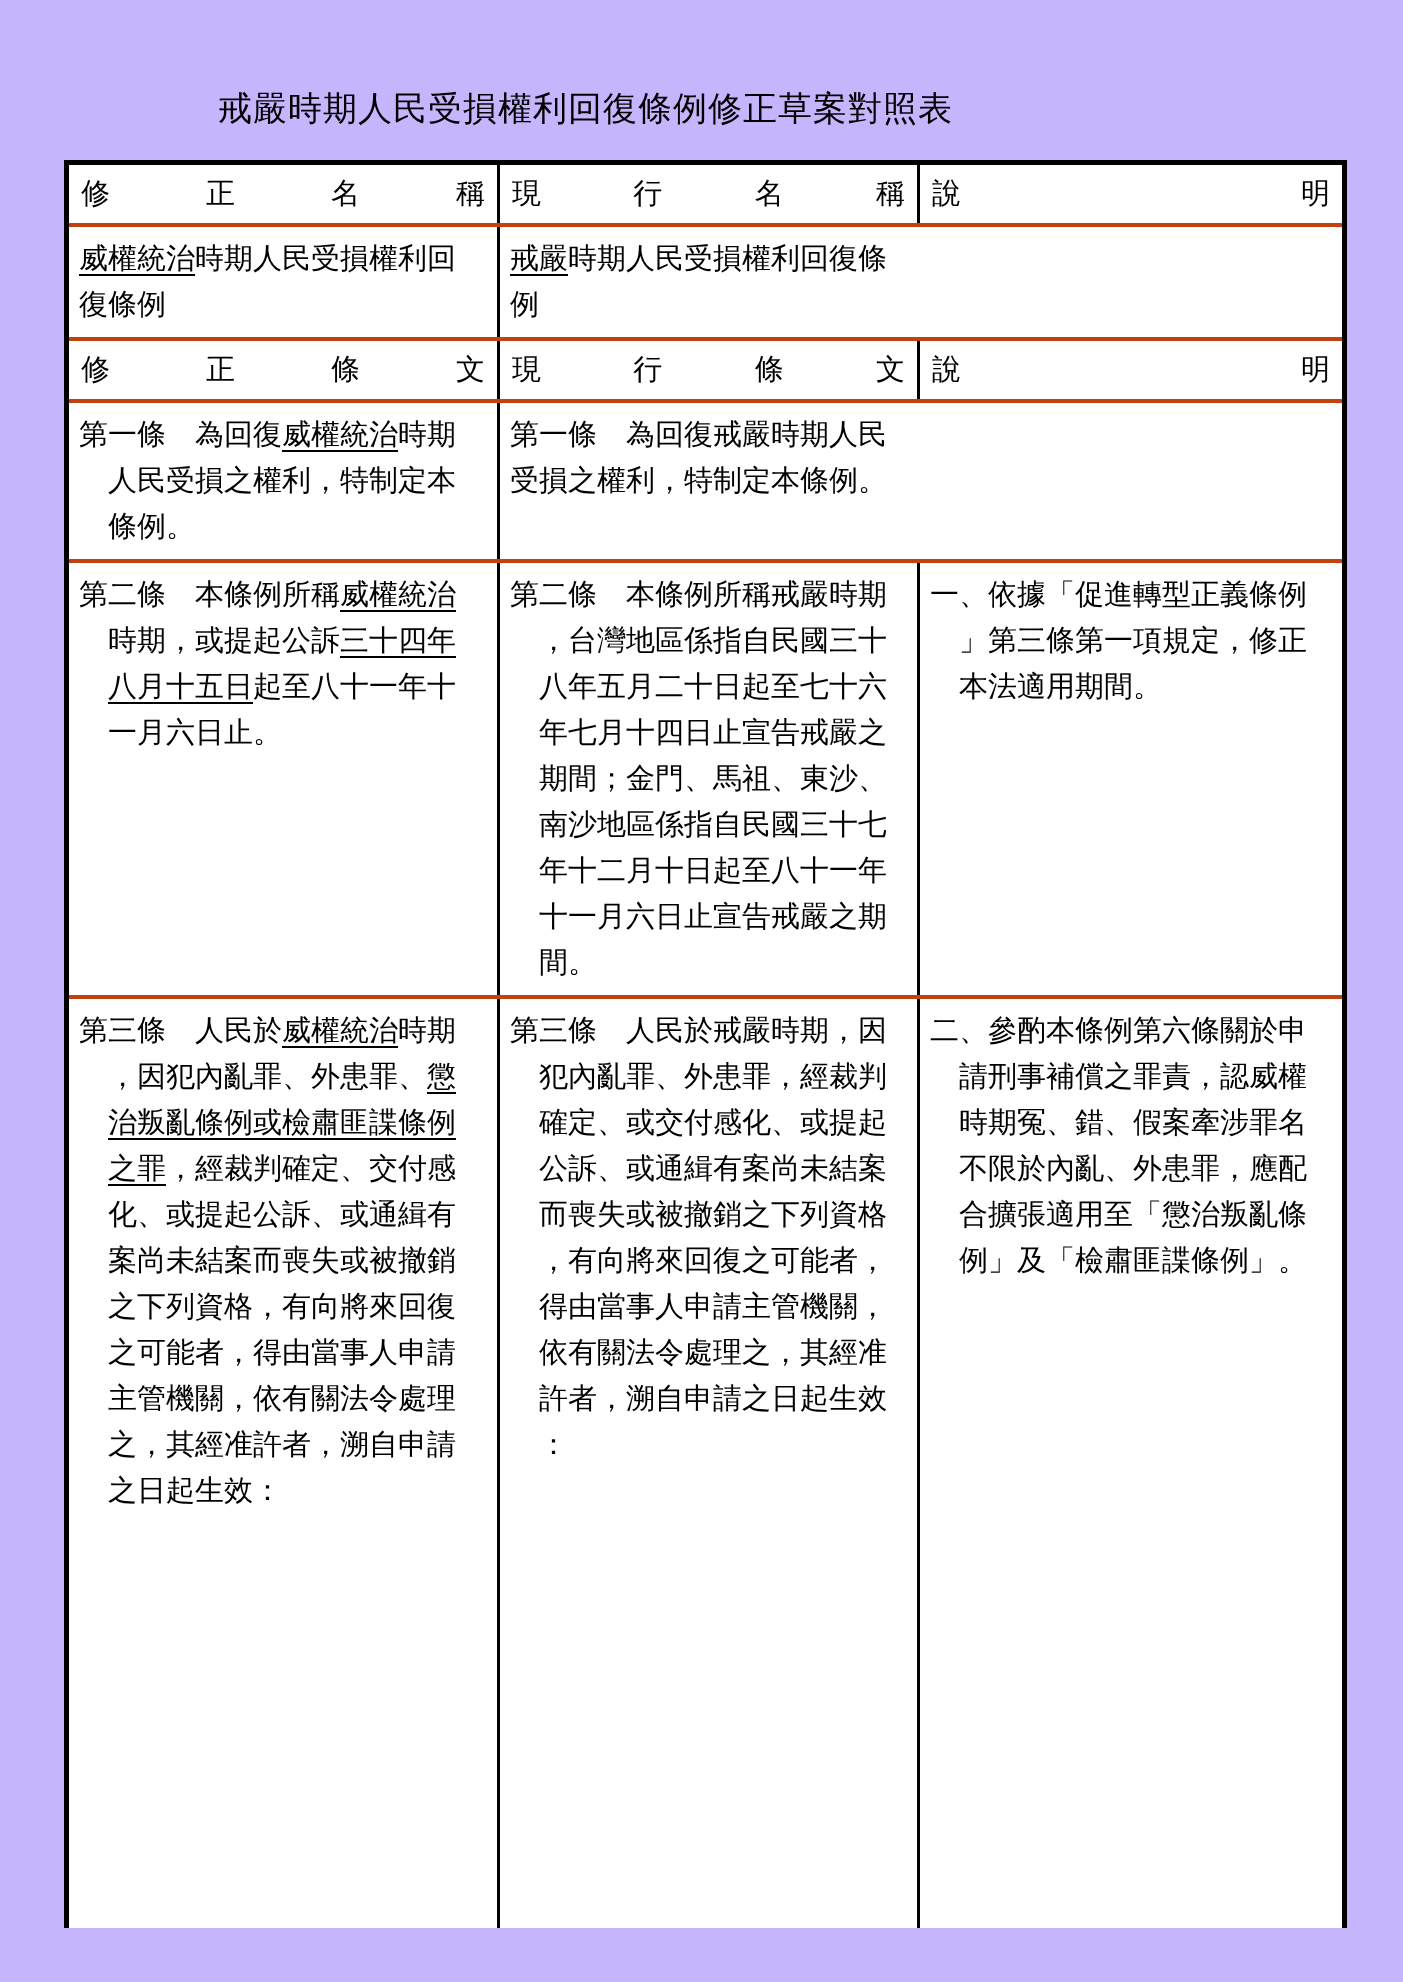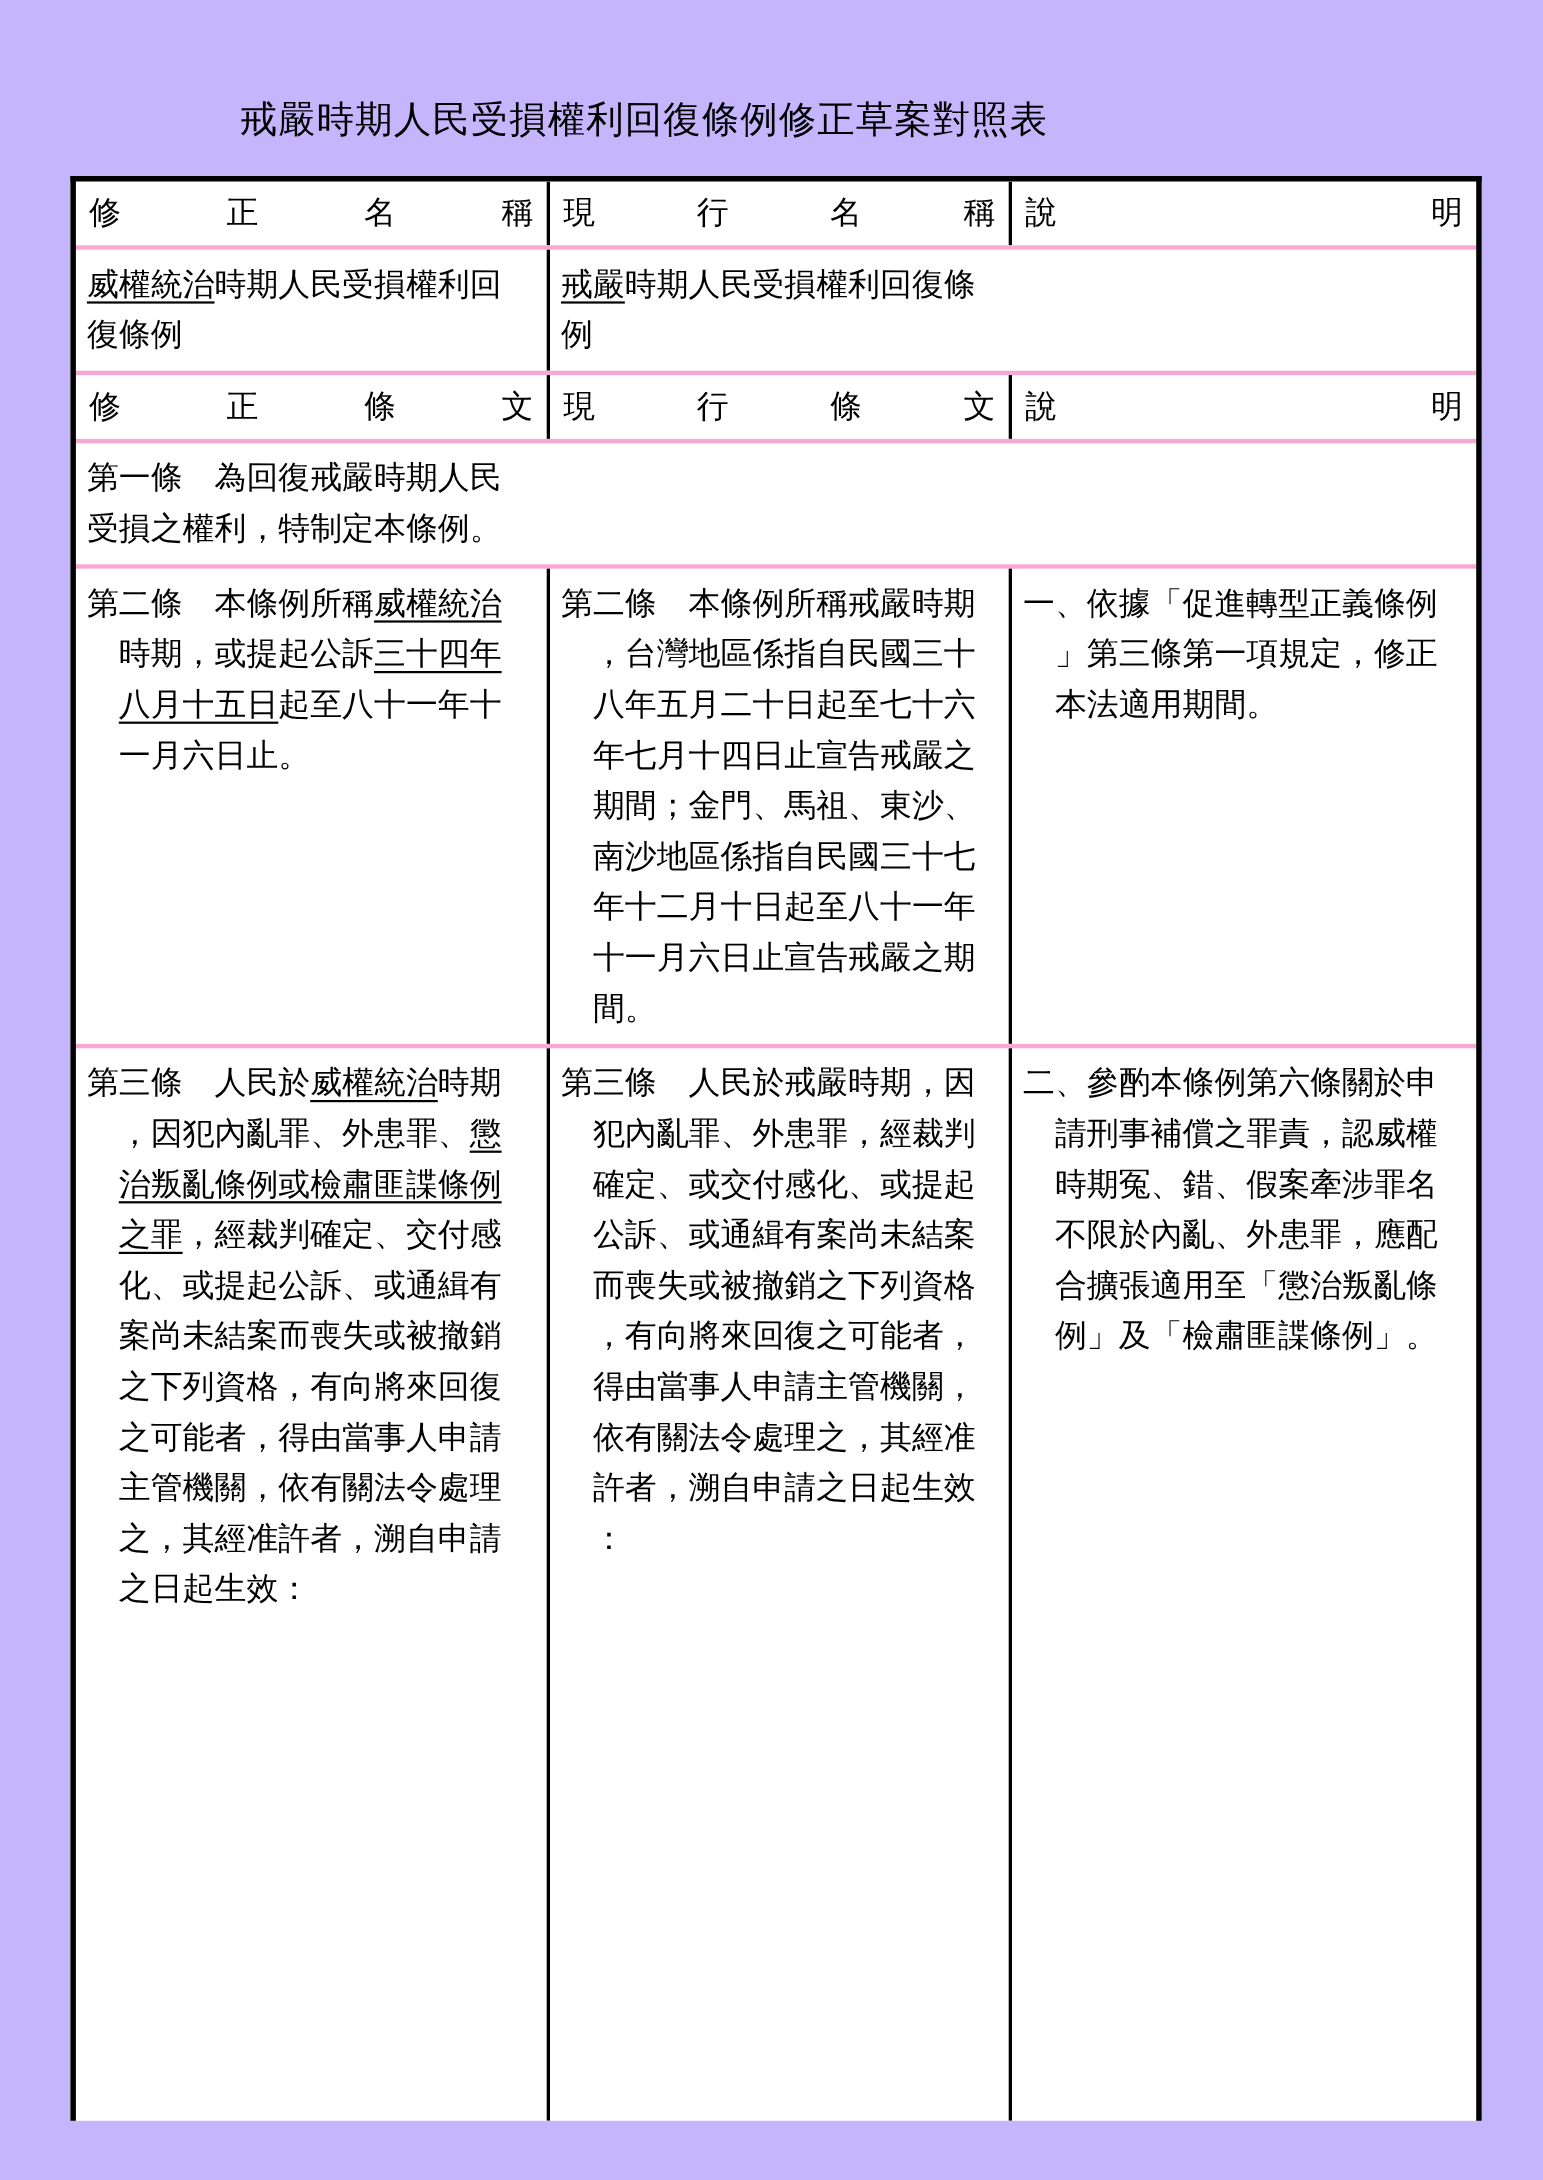--- a/index.html
+++ b/index.html
@@ -10,21 +10,21 @@
   .page { position:relative; width:1403px; height:1982px; overflow:hidden; background:#c4b5fd; }
   .title {
     position:absolute; left:218px; top:86px;
     font-size:34px; letter-spacing:1px; white-space:nowrap; font-weight:normal;
   }
   .doc-table {
     position:absolute; left:64px; top:160px; width:1283px; height:1768px;
     border:5px solid #000; border-bottom:none; box-sizing:border-box;
     overflow:hidden; display:flex; flex-direction:column; background:#fff;
   }
-  .t-row { display:flex; align-items:stretch; border-top:4px solid #f9a8d4; }
+  .t-row { display:flex; align-items:stretch; border-top:4px solid #c2410c; }
   .t-row:first-child { border-top:none; }
   .t-row:last-child { flex:1 0 auto; min-height:610px; }
   .t-cell {
     box-sizing:border-box; border-left:3px solid #000;
     padding:8px 10px 10px 10px; font-size:29px; line-height:46px;
   }
   .t-cell:first-child { border-left:none; }
   .col0 { width:428px; } .col1 { width:420px; } .col2 { flex:1; }
   .header-cell { padding:5px 12px 7px 12px; }
   .spread { display:flex; justify-content:space-between; width:100%; }
@@ -96,20 +96,25 @@
           </div>
         </div>
         <div class="t-cell header-cell col2">
           <div class="spread">
             <span>說</span>
             <span>明</span>
           </div>
         </div>
       </div>
       <div class="t-row">
+        <div class="t-cell col0">
+          <div class="cell-text">
+            <div class="para hang1"><span>第一條　為回復</span><span class="u">威權統治</span><span>時期人民受損之權利，特制定本條例。</span></div>
+          </div>
+        </div>
         <div class="t-cell col1">
           <div class="cell-text">
             <div class="para none"><span>第一條　為回復戒嚴時期人民受損之權利，特制定本條例。</span></div>
           </div>
         </div>
       </div>
       <div class="t-row">
         <div class="t-cell col0">
           <div class="cell-text">
             <div class="para hang1"><span>第二條　本條例所稱</span><span class="u">威權統治</span><span>時期，或提起公訴</span><span class="u">三十四年八月十五日</span><span>起至八十一年十一月六日止。</span></div>

